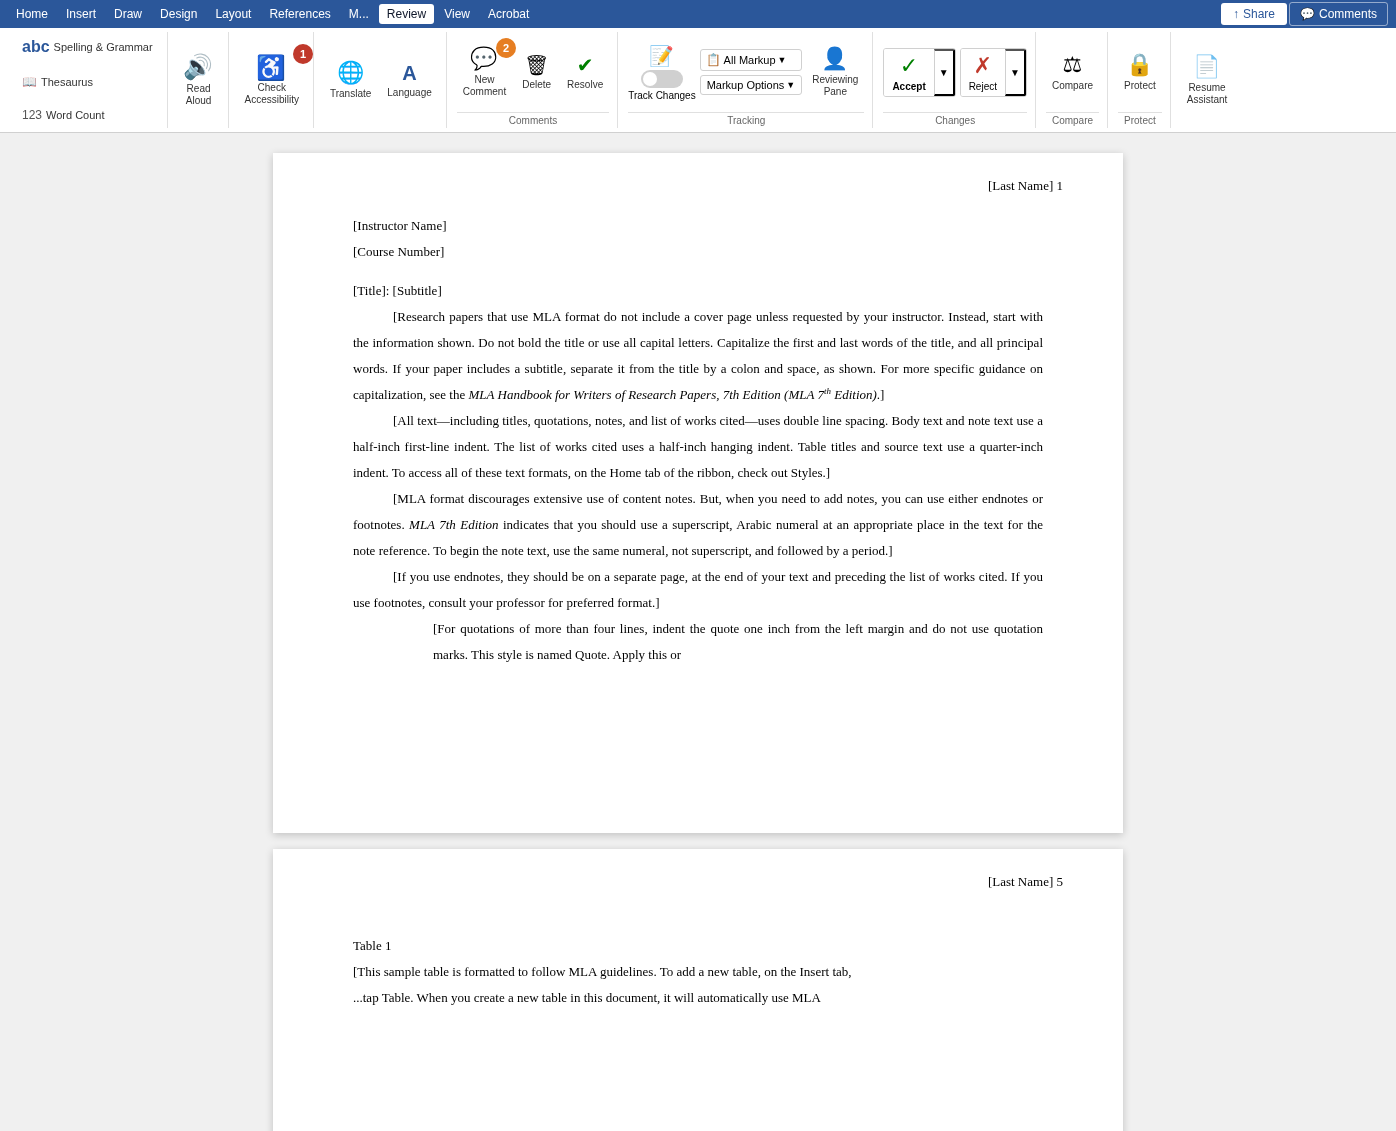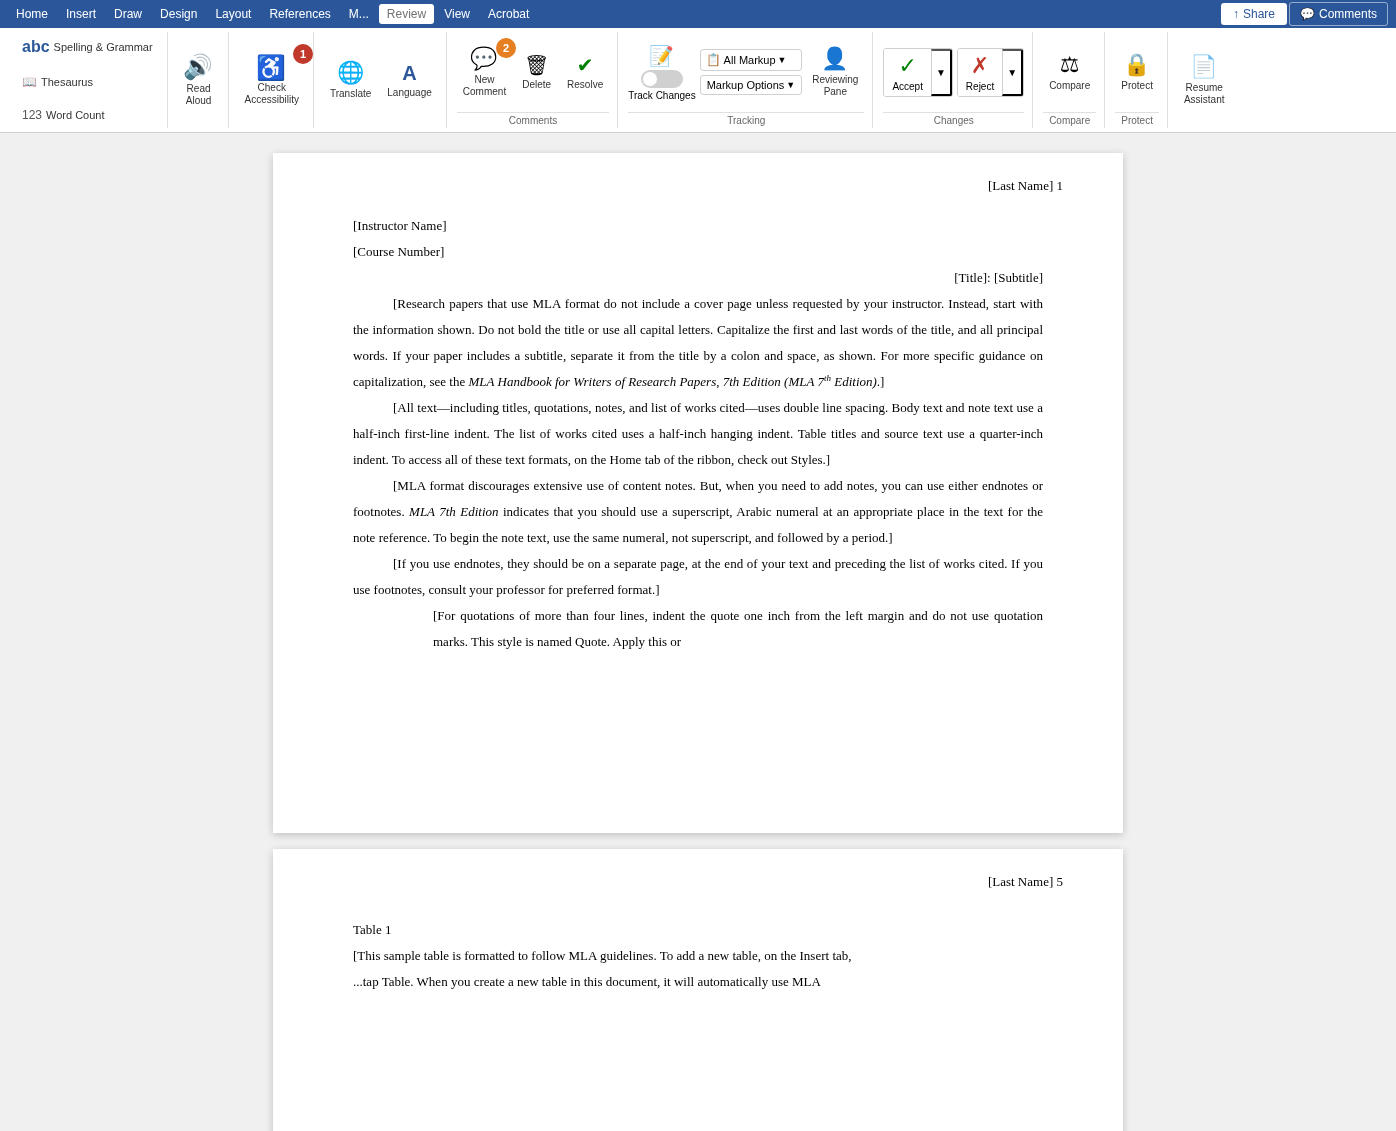--- a/index.html
+++ b/index.html
@@ -15,21 +15,21 @@
     }
     .menu-item {
       color: white;
       padding: 3px 8px;
       font-size: 12px;
       cursor: pointer;
       border-radius: 3px;
     }
     .menu-item.active {
       background: white;
-      color: #737373;
+      color: #0f172a;
     }
     .menu-spacer { flex: 1; }
     .share-btn {
       background: white;
       color: #2b579a;
       border: none;
       padding: 4px 12px;
       border-radius: 3px;
       font-size: 12px;
       cursor: pointer;
@@ -191,21 +191,22 @@
       font-size: 13px;
     }
 
     .doc-field {
       font-family: 'Times New Roman', Times, serif;
       font-size: 13px;
       line-height: 2;
     }
 
     .doc-title {
-      text-align: right;
+      text-align: left;
+      margin-top: 13px;
     }
 
     .doc-paragraph {
       text-indent: 40px;
       text-align: justify;
     }
 
     .split-btn {
       display: flex;
       flex-direction: row;
@@ -374,21 +375,21 @@
       </button>
     </div>
     <div class="ribbon-group-label">Tracking</div>
   </div>
 
   <div class="ribbon-group">
     <div class="ribbon-group-items">
       <div class="split-btn">
         <button class="split-btn-main">
           <span style="font-size:22px; color:green;">✓</span>
-          <span style="font-size:10px;">Accept</span>
+          <span style="font-size:10px;font-weight:bold;">Accept</span>
         </button>
         <button class="split-btn-arrow">▼</button>
       </div>
       <div class="split-btn">
         <button class="split-btn-main">
           <span style="font-size:22px; color:#c0392b;">✗</span>
           <span style="font-size:10px;">Reject</span>
         </button>
         <button class="split-btn-arrow">▼</button>
       </div>
@@ -456,18 +457,18 @@
 
     <p style="margin-left: 80px; text-align: justify; line-height: 2; font-family: 'Times New Roman', Times, serif; font-size: 13px;">
       [For quotations of more than four lines, indent the quote one inch from the left margin and do not use quotation marks. This style is named Quote. Apply this or
     </p>
   </div>
 
   <div class="page">
     <div class="page-header">[Last Name] 5</div>
 
 
-    <div class="doc-field" style="margin-top: 8px;">Table 1</div>
+    <div class="doc-field" style="margin-top: 24px;">Table 1</div>
     <div class="doc-field">[This sample table is formatted to follow MLA guidelines. To add a new table, on the Insert tab,</div>
     <div class="doc-field">...tap Table. When you create a new table in this document, it will automatically use MLA</div>
   </div>
 
 </div>
 
 </body></html>

